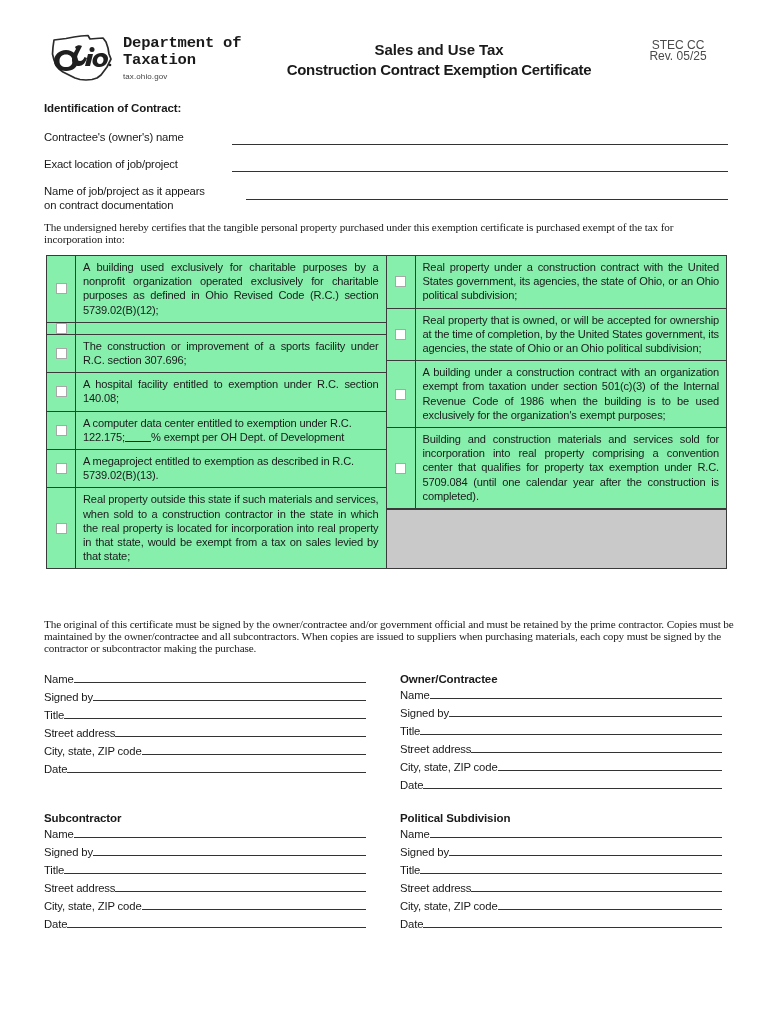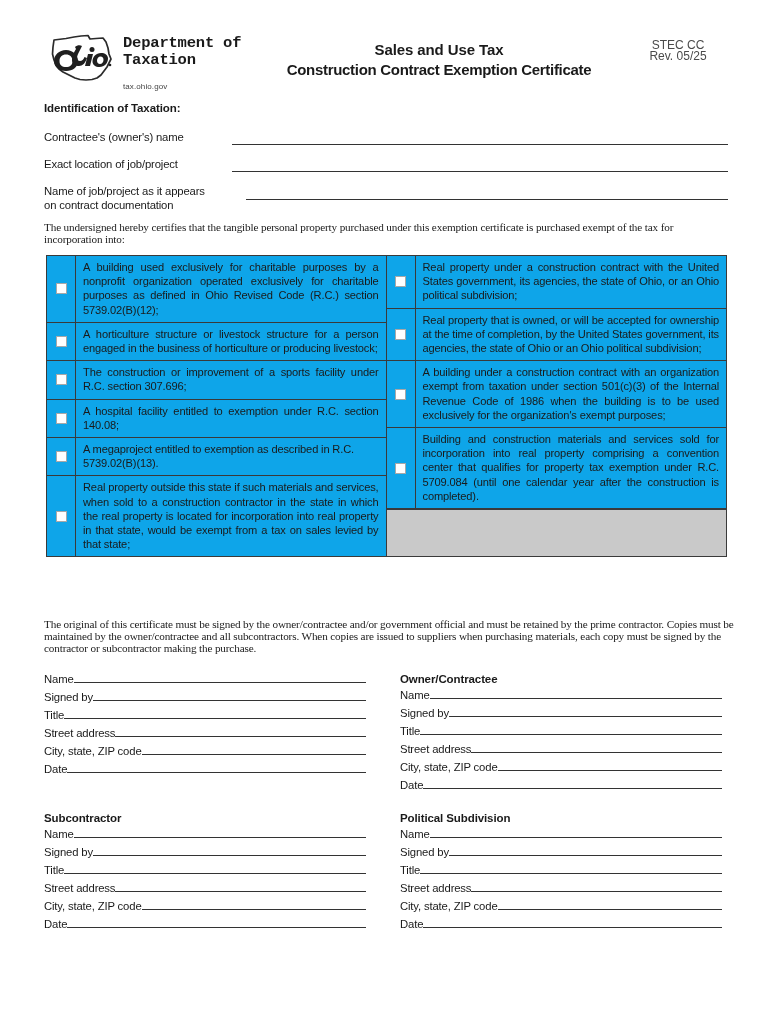--- a/index.html
+++ b/index.html
@@ -53,21 +53,21 @@
     font-weight: bold;
     line-height: 17px;
     letter-spacing: -0.2px;
     color: #1a1a1a;
     white-space: nowrap;
     font-family: Liberation Mono, monospace;
   }
   .dept-url {
     font-size: 8px;
     color: #444;
-    margin-top: 13px;
+    margin-top: 3px;
     letter-spacing: 0.1px;
   }
   .title-block {
     position: absolute;
     left: 200px;
     top: 8px;
     width: 390px;
     text-align: center;
   }
   .title-line1 {
@@ -140,21 +140,21 @@
     width: 50%;
     box-sizing: border-box;
     display: flex;
     flex-direction: column;
   }
   .check-col.left { border-right: 1.4px solid #3a3a3a; }
   .check-row {
     display: flex;
     border-bottom: 1.1px solid #3a3a3a;
     box-sizing: border-box;
-    background: #0ea5e9;
+    background: #86efac;
   }
   .check-row:last-child { border-bottom: none; }
   .cb-cell {
     width: 29px;
     min-width: 29px;
     border-right: 1.1px solid #3a3a3a;
     box-sizing: border-box;
     display: flex;
     align-items: center;
     justify-content: center;
@@ -260,21 +260,21 @@
       <div class="title-line1">Sales and Use Tax</div>
       <div class="title-line2">Construction Contract Exemption Certificate</div>
     </div>
 
     <div class="form-meta">
       <div>STEC CC</div>
       <div>Rev. 05/25</div>
     </div>
   </div>
 
-  <div class="section-title" id="ident-title">Identification of Taxation:</div>
+  <div class="section-title" id="ident-title">Identification of Contract:</div>
 
   <div class="ident-row" style="left:44px; top:131px;">Contractee's (owner's) name</div>
   <div class="ident-rule" style="left:232px; top:144px; width:496px;"></div>
 
   <div class="ident-row" style="left:44px; top:158px;">Exact location of job/project</div>
   <div class="ident-rule" style="left:232px; top:171px; width:496px;"></div>
 
   <div class="ident-row" style="left:44px; top:185px;">Name of job/project as it appears</div>
   <div class="ident-row" style="left:44px; top:199px;text-align:right;">on contract documentation</div>
   <div class="ident-rule" style="left:246px; top:199px; width:482px;"></div>
@@ -289,37 +289,42 @@
         <div class="cb-cell">
           <span class="cb"></span>
         </div>
         <div class="item-cell">A building used exclusively for charitable purposes by a nonprofit organization operated exclusively for charitable purposes as defined in Ohio Revised Code (R.C.) section 5739.02(B)(12);</div>
       </div>
 
       <div class="check-row">
         <div class="cb-cell">
           <span class="cb"></span>
         </div>
-        <div class="item-cell">A horticulture structure or livestock structure for a person engaged in the business of horticulture or producing livestock;</div>
       </div>
 
       <div class="check-row">
         <div class="cb-cell">
           <span class="cb"></span>
         </div>
         <div class="item-cell">The construction or improvement of a sports facility under R.C. section 307.696;</div>
       </div>
 
       <div class="check-row">
         <div class="cb-cell">
           <span class="cb"></span>
         </div>
         <div class="item-cell">A hospital facility entitled to exemption under R.C. section 140.08;</div>
       </div>
 
+      <div class="check-row">
+        <div class="cb-cell">
+          <span class="cb"></span>
+        </div>
+        <div class="item-cell nojust"><span>A computer data center entitled to exemption under R.C. 122.175;</span><span class="blank-fill"></span><span>% exempt per OH Dept. of Development</span></div>
+      </div>
 
       <div class="check-row">
         <div class="cb-cell">
           <span class="cb"></span>
         </div>
         <div class="item-cell nojust">A megaproject entitled to exemption as described in R.C. 5739.02(B)(13).</div>
       </div>
 
       <div class="check-row">
         <div class="cb-cell">

